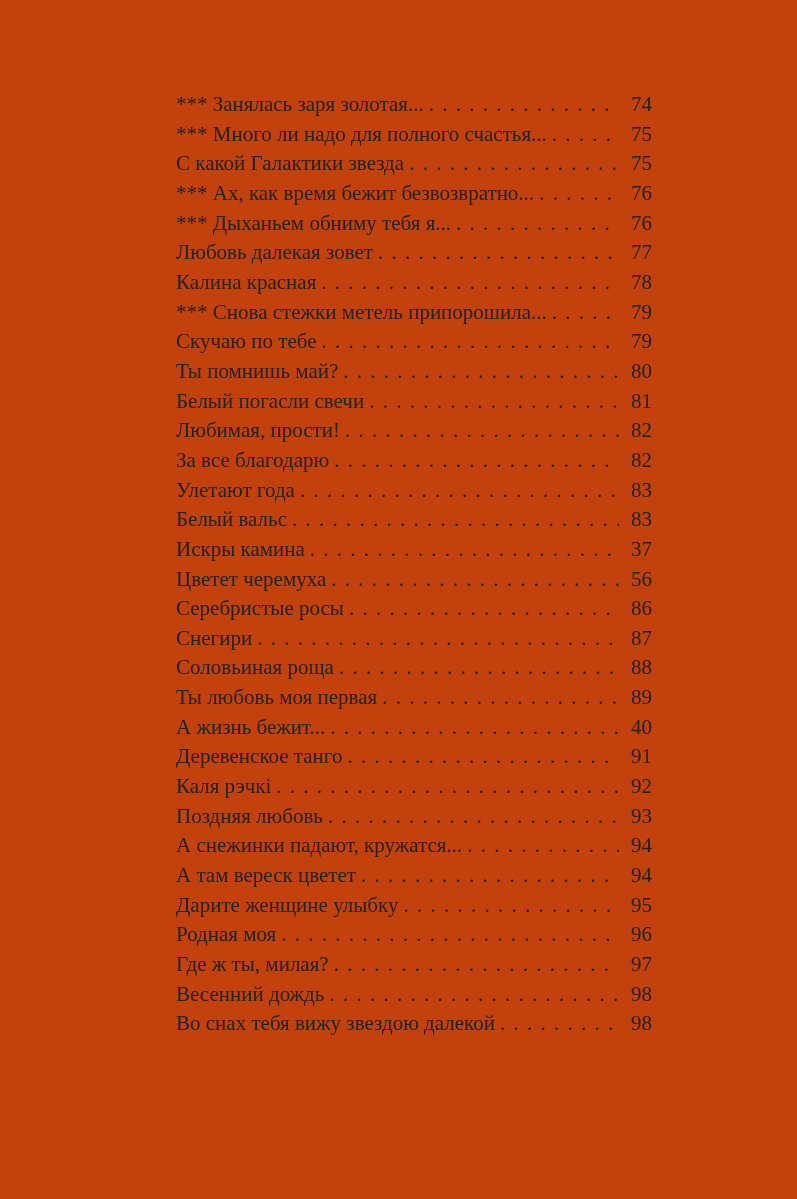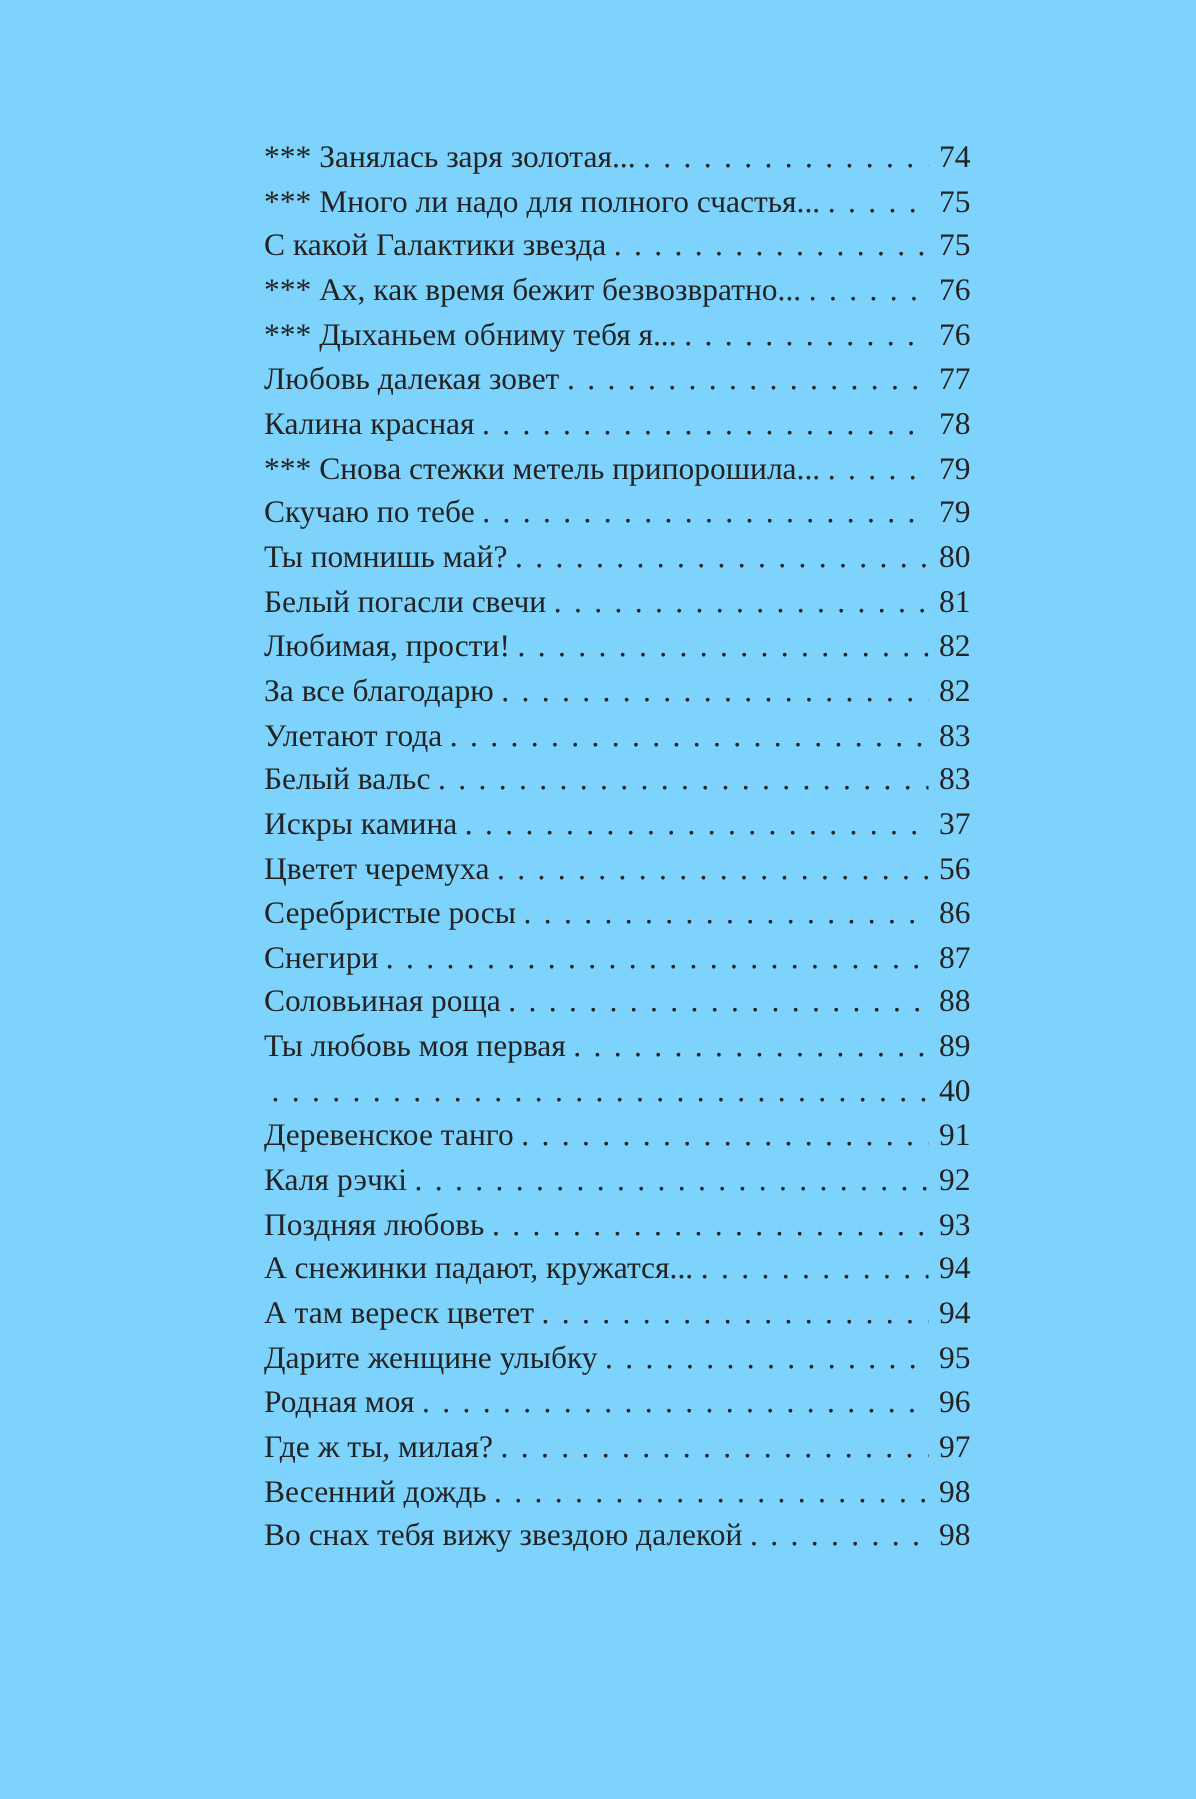--- a/index.html
+++ b/index.html
@@ -4,21 +4,21 @@
 <style>
   html, body {
     margin: 0;
     padding: 0;
     background: #ffffff;
   }
   .book-page {
     position: relative;
     width: 797px;
     height: 1199px;
-    background: #7dd3fc;
+    background: #c2410c;
     overflow: hidden;
     font-family: "Liberation Serif", "DejaVu Serif", serif;
     color: #232323;
   }
   .toc-list {
     position: absolute;
     top: 90px;
     left: 176px;
     right: 145px;
   }
@@ -40,21 +40,21 @@
     margin-right: 7px;
     min-width: 0;
   }
   .dot-leader::after {
     content: ". . . . . . . . . . . . . . . . . . . . . . . . . . . . . . . . . . . . . . . . . . . . . . . . . . . . . . . . . . . . . . . . . . . . . . . .";
     word-spacing: 3px;
   }
   .toc-page-num {
     flex: 0 0 auto;
     min-width: 26px;
-    text-align: left;
+    text-align: right;
   }
 </style>
 </head>
 <body>
 
 <div class="book-page">
   <div class="toc-list">
   <div class="toc-row">
     <span class="toc-title">*** Занялась заря золотая...</span>
     <span class="dot-leader"></span>
@@ -175,20 +175,21 @@
     <span class="toc-page-num">88</span>
   </div>
 
   <div class="toc-row">
     <span class="toc-title">Ты любовь моя первая</span>
     <span class="dot-leader"></span>
     <span class="toc-page-num">89</span>
   </div>
 
   <div class="toc-row">
+    <span class="toc-title">А жизнь бежит...</span>
     <span class="dot-leader"></span>
     <span class="toc-page-num">40</span>
   </div>
 
   <div class="toc-row">
     <span class="toc-title">Деревенское танго</span>
     <span class="dot-leader"></span>
     <span class="toc-page-num">91</span>
   </div>
 

